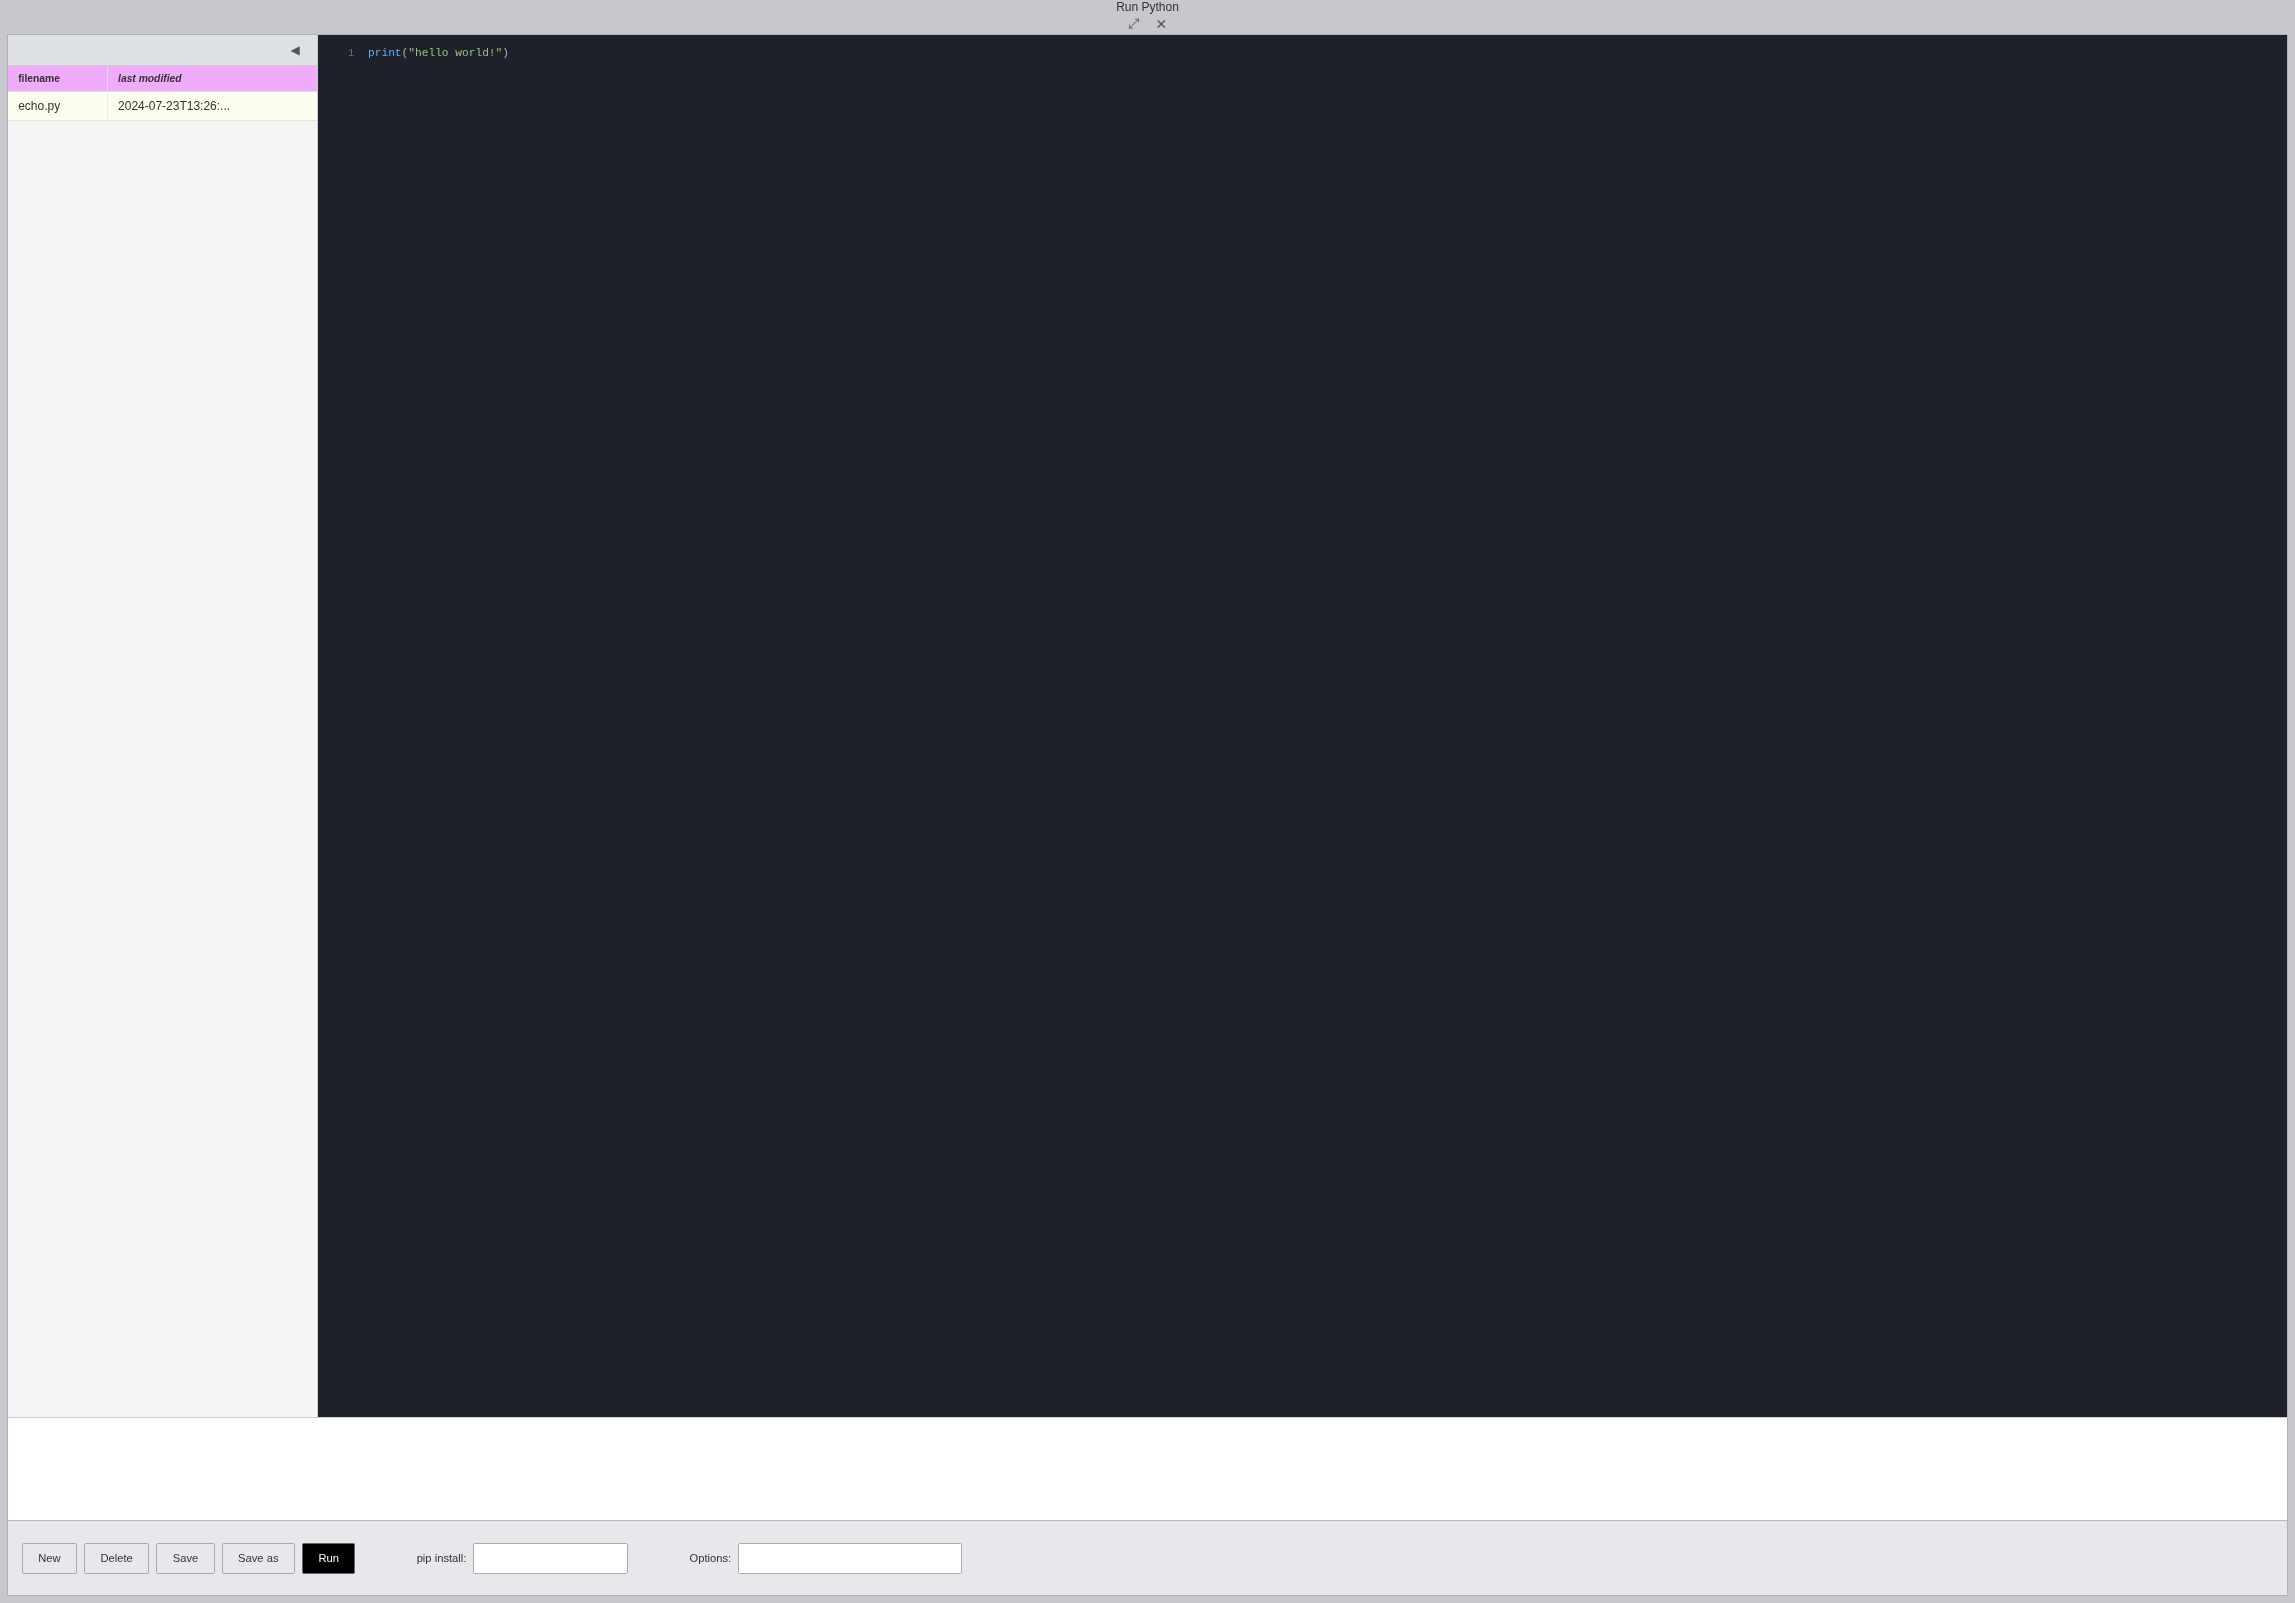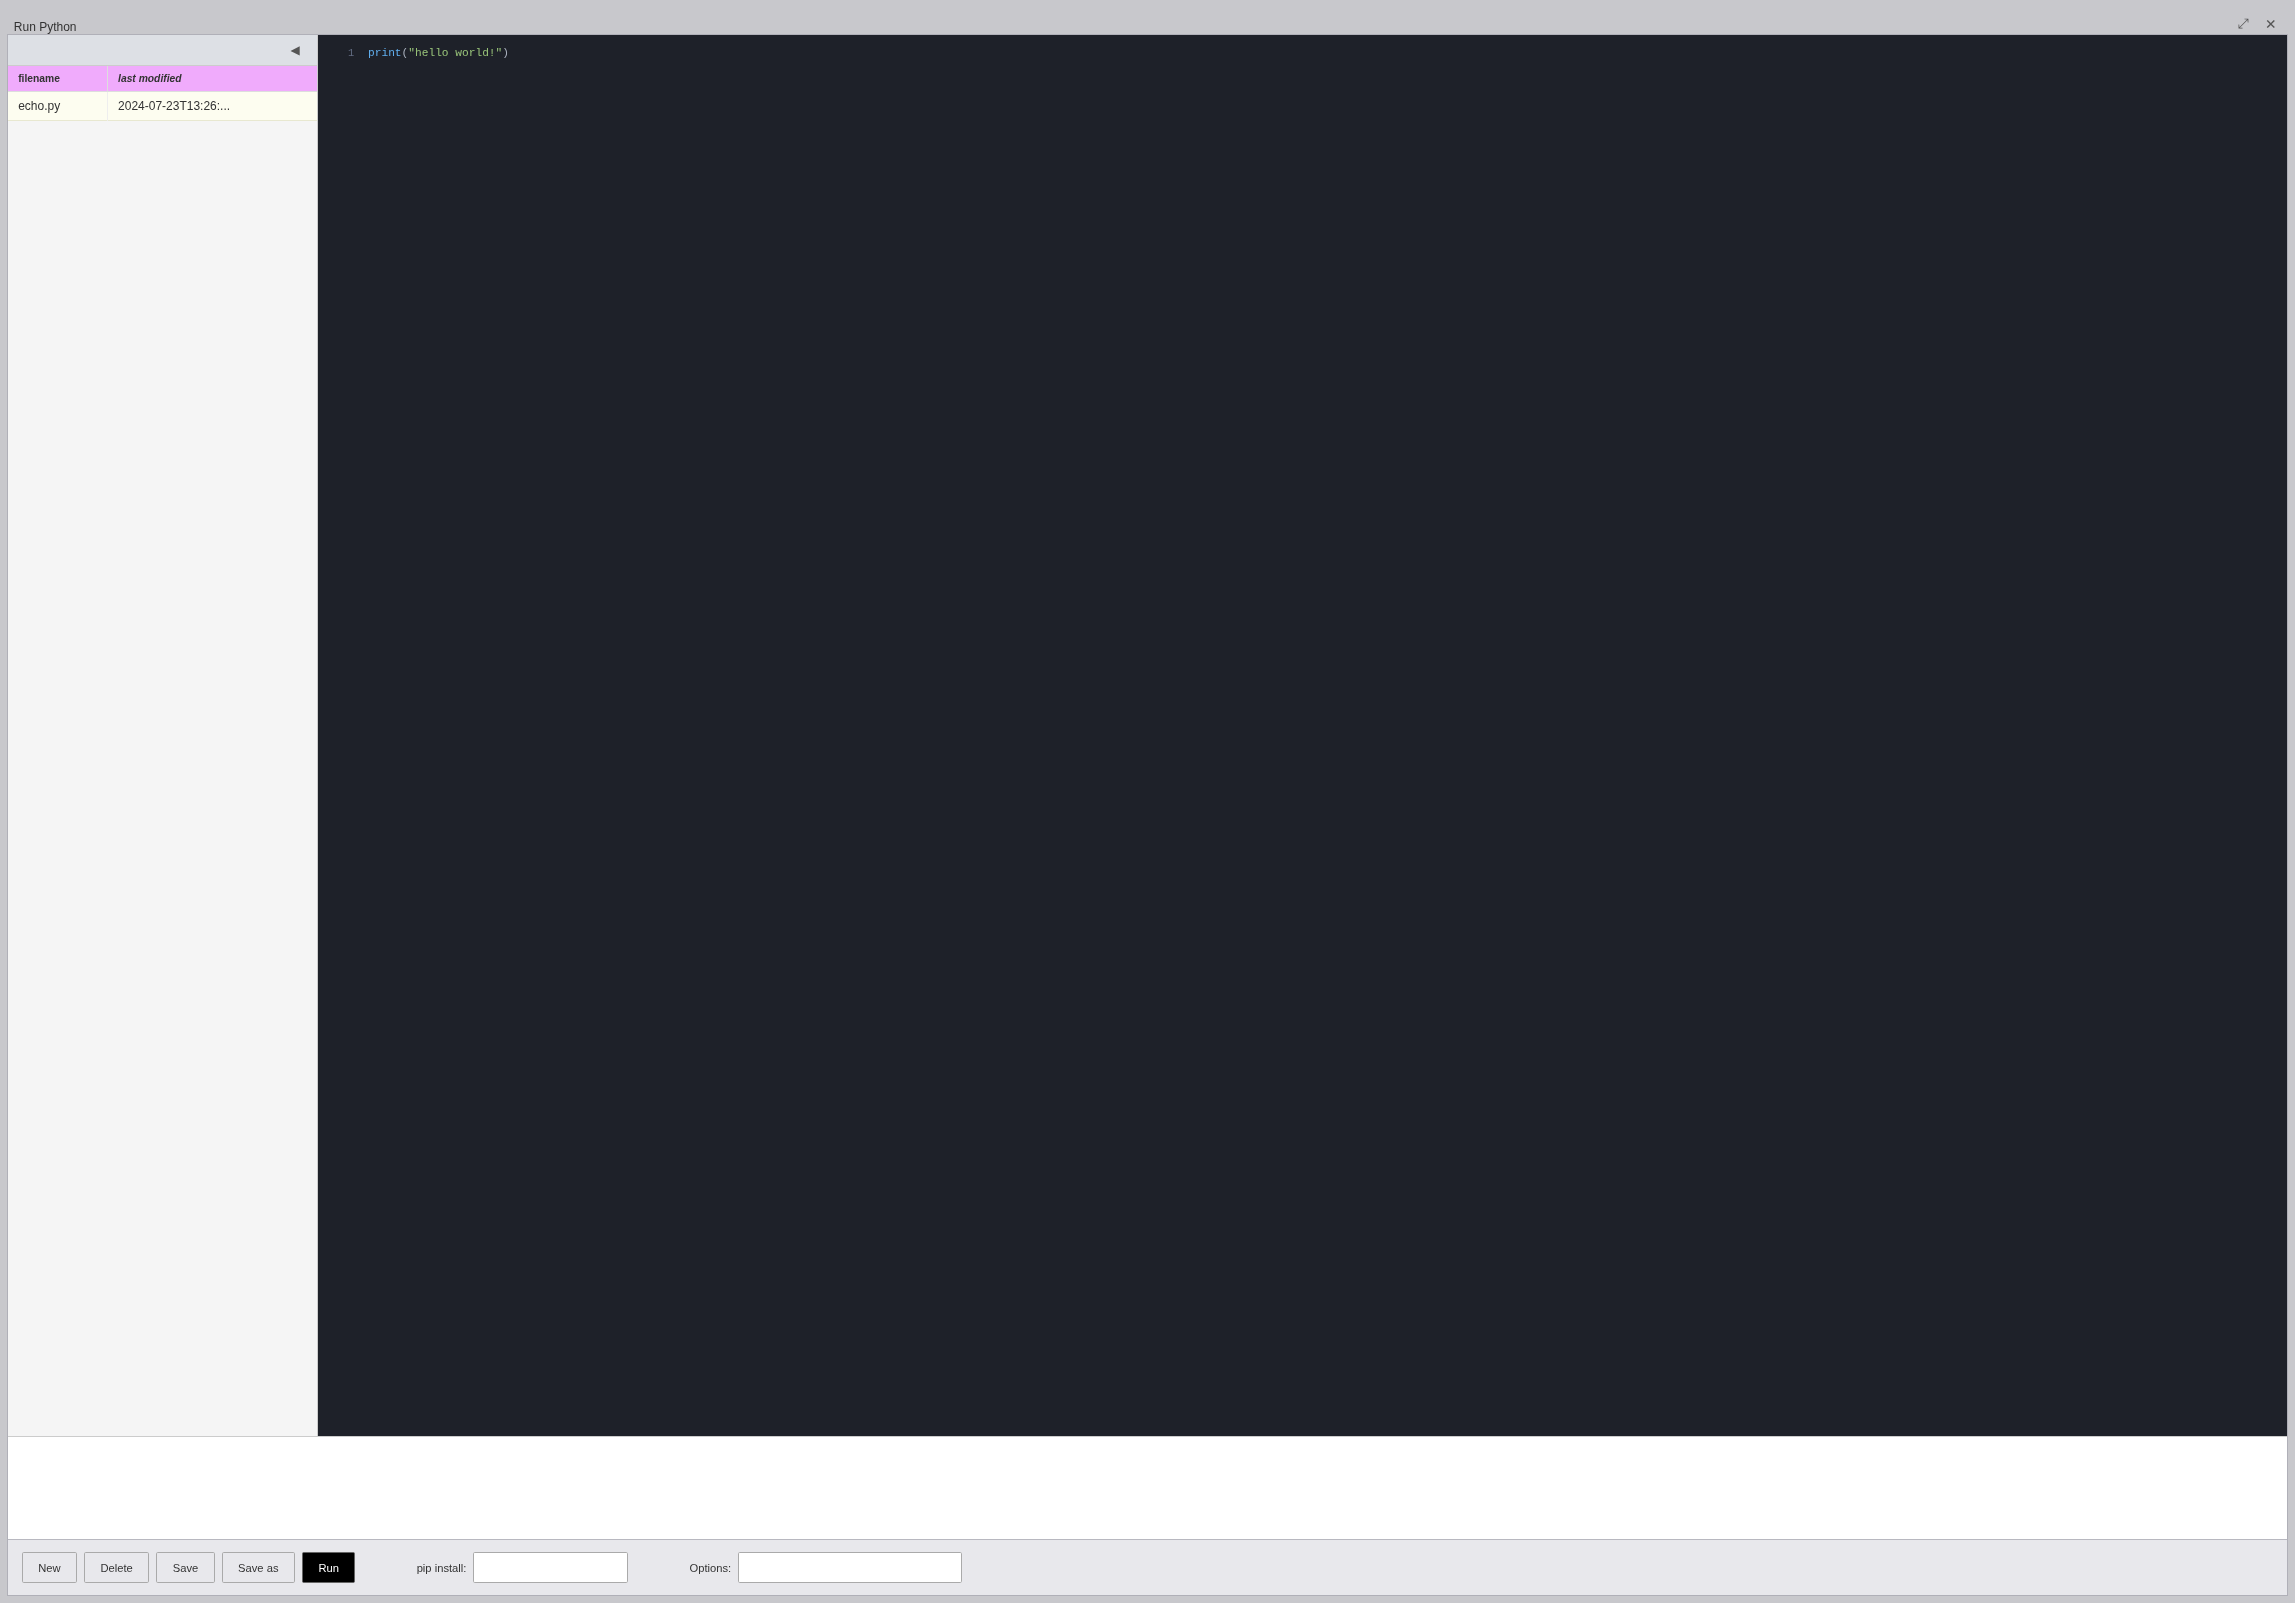--- a/index.html
+++ b/index.html
@@ -14,25 +14,26 @@
       background: #c8c8cc;
       width: 2295px;
       height: 1603px;
       display: flex;
       flex-direction: column;
     }
 
     .title-bar {
       background: #c8c8cc;
       display: flex;
-      align-items: flex-end;
+      align-items: center;
       justify-content: space-between;
       padding: 0 13.8px;
       height: 34px;
       flex-shrink: 0;
+      flex-direction: column;
     }
 
     .title-bar-title {
       font-size: 12px;
       color: #333;
       font-weight: 400;
     }
 
     .title-bar-controls {
       display: flex;
@@ -193,21 +194,21 @@
 
     
     .toolbar {
       background: #e8e8ec;
       border-top: 0.9px solid #b8b8c0;
       padding: 8.6px 13.8px;
       display: flex;
       align-items: center;
       gap: 6.9px;
       flex-shrink: 0;
-      height: 56px;
+      height: 75px;
     }
 
     .toolbar-btn {
       padding: 5.2px 15.5px;
       font-size: 11.2px;
       border: 0.9px solid #aaa;
       background: #e8e8ec;
       color: #333;
       cursor: pointer;
       border-radius: 1.7px;

